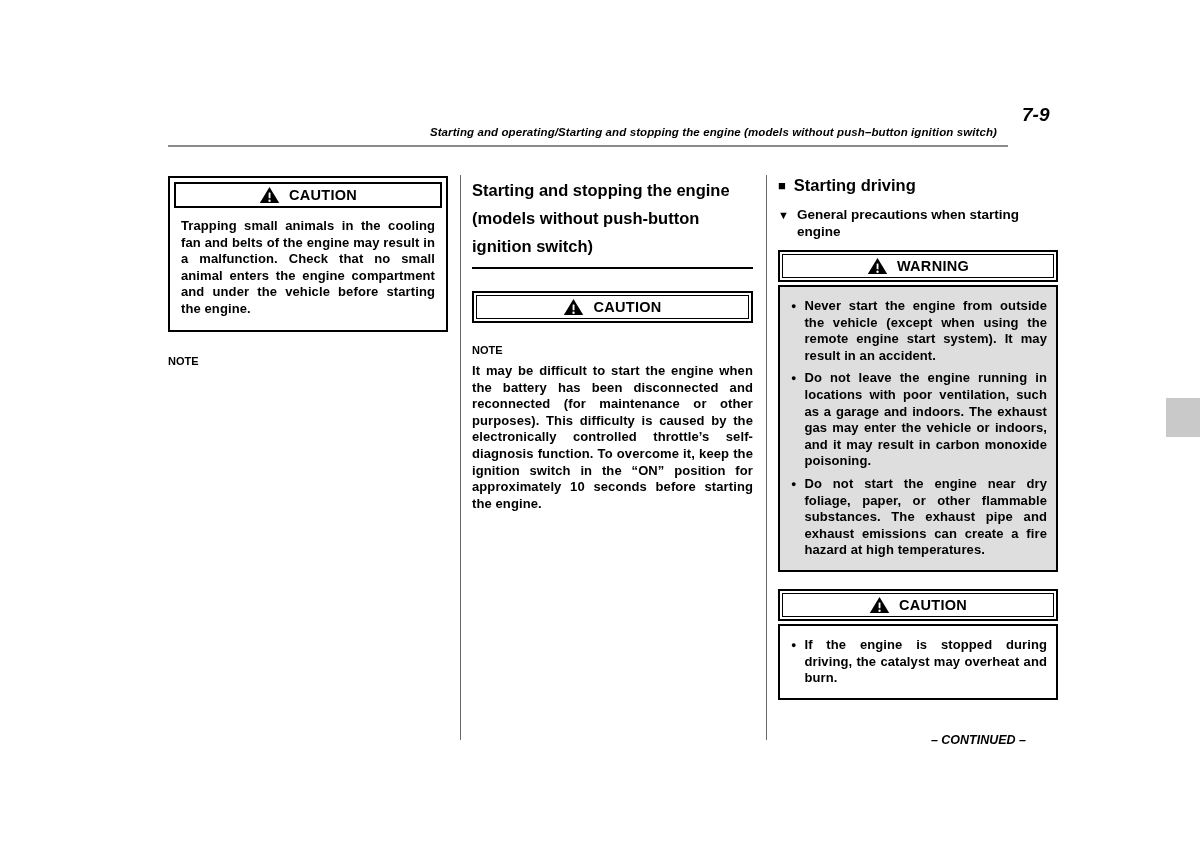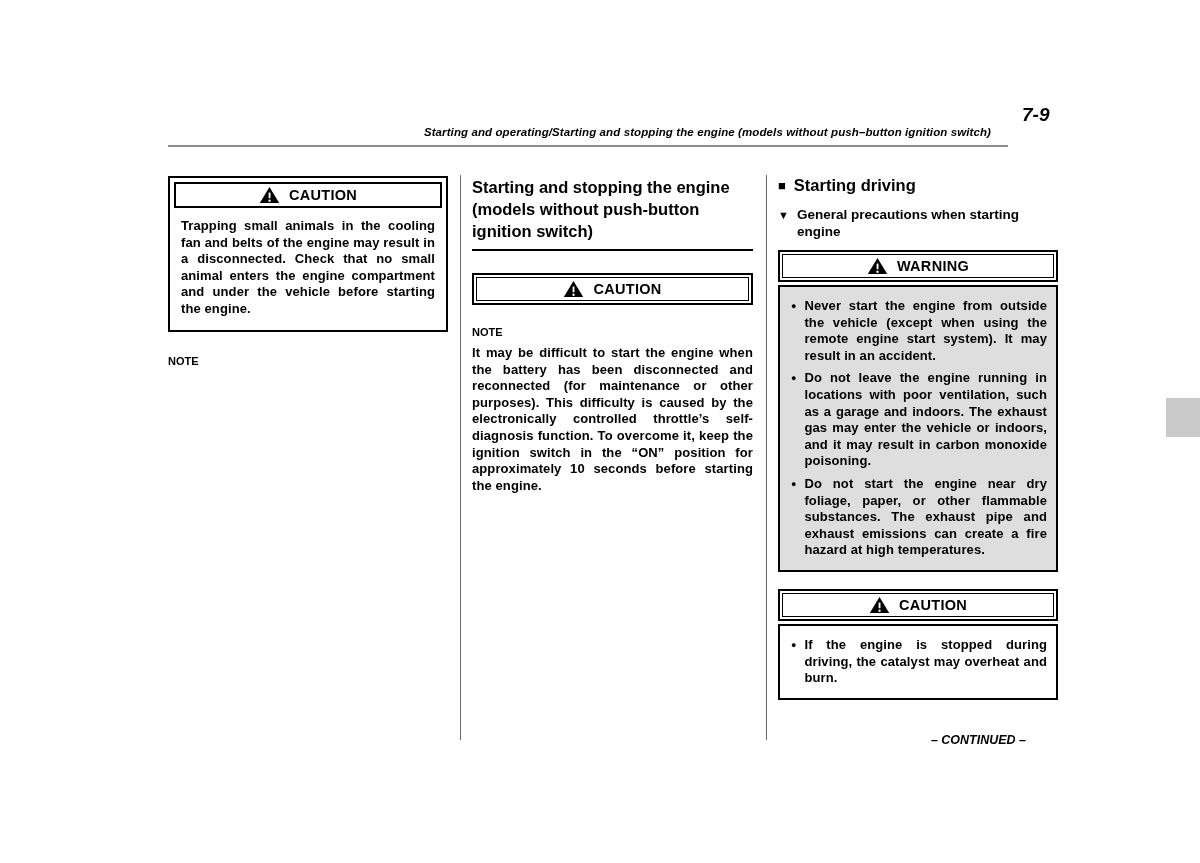--- a/index.html
+++ b/index.html
@@ -7,21 +7,21 @@
   body {
     background:#ffffff;
     font-family:"Liberation Sans", sans-serif;
     color:#000;
     position:relative;
     overflow:hidden;
   }
 
   
   .breadcrumb {
-    position:absolute; left:153px; top:126px; width:838px;
+    position:absolute; left:159px; top:126px; width:838px;
     text-align:right; font-style:italic; font-weight:bold; font-size:11.5px;
     letter-spacing:0.1px; white-space:nowrap;
   }
   .header-rule {
     position:absolute; left:168px; top:145px; width:840px; height:2px;
     background:#8b8b8b;
   }
   .page-num {
     position:absolute; left:1022px; top:104px; width:60px;
     font-weight:bold; font-style:italic; font-size:19px; text-align:left;
@@ -58,21 +58,21 @@
 
   
   .btext {
     font-weight:bold; font-size:13px; line-height:16.6px;
     text-align:justify; letter-spacing:0.1px;
   }
   .note-label { font-weight:bold; font-size:11px; margin:20px 0 7px 0; }
   .col1 .note-label { margin-top:23px; }
 
   .col-title {
-    font-weight:bold; font-size:16.5px; line-height:22px;
+    font-weight:bold; font-size:16.5px; line-height:28px;
     padding-bottom:7px; border-bottom:2.5px solid #000;
   }
 
   .sec-title {
     display:flex; align-items:center; gap:8px;
     font-weight:bold; font-size:16.5px; line-height:19px;
   }
   .sec-square { font-size:13px; line-height:19px; }
   .sub-title {
     display:flex; gap:8px; margin-top:12px;
@@ -118,21 +118,21 @@
   <div class="alert-outer">
     <div class="alert-head">
       <svg class="warn-icon" viewBox="0 0 26 22" width="21" height="18">
         <path d="M13 1 L25 21 H1 Z" fill="#000"></path>
         <rect x="11.9" y="8" width="2.3" height="7" fill="#fff"></rect>
         <circle cx="13.05" cy="18.1" r="1.45" fill="#fff"></circle>
       </svg>
       <span>CAUTION</span>
     </div>
     <div class="alert-body">
-      <div class="btext">Trapping small animals in the cooling fan and belts of the engine may result in a disconnected. Check that no small animal enters the engine compartment and under the vehicle before starting the engine.</div>
+      <div class="btext">Trapping small animals in the cooling fan and belts of the engine may result in a malfunction. Check that no small animal enters the engine compartment and under the vehicle before starting the engine.</div>
     </div>
   </div>
 
   <div class="note-label">NOTE</div>
 
 </div>
 
 <div class="col col2">
 
   <div class="col-title">Starting and stopping the engine (models without push-button ignition switch)</div>

